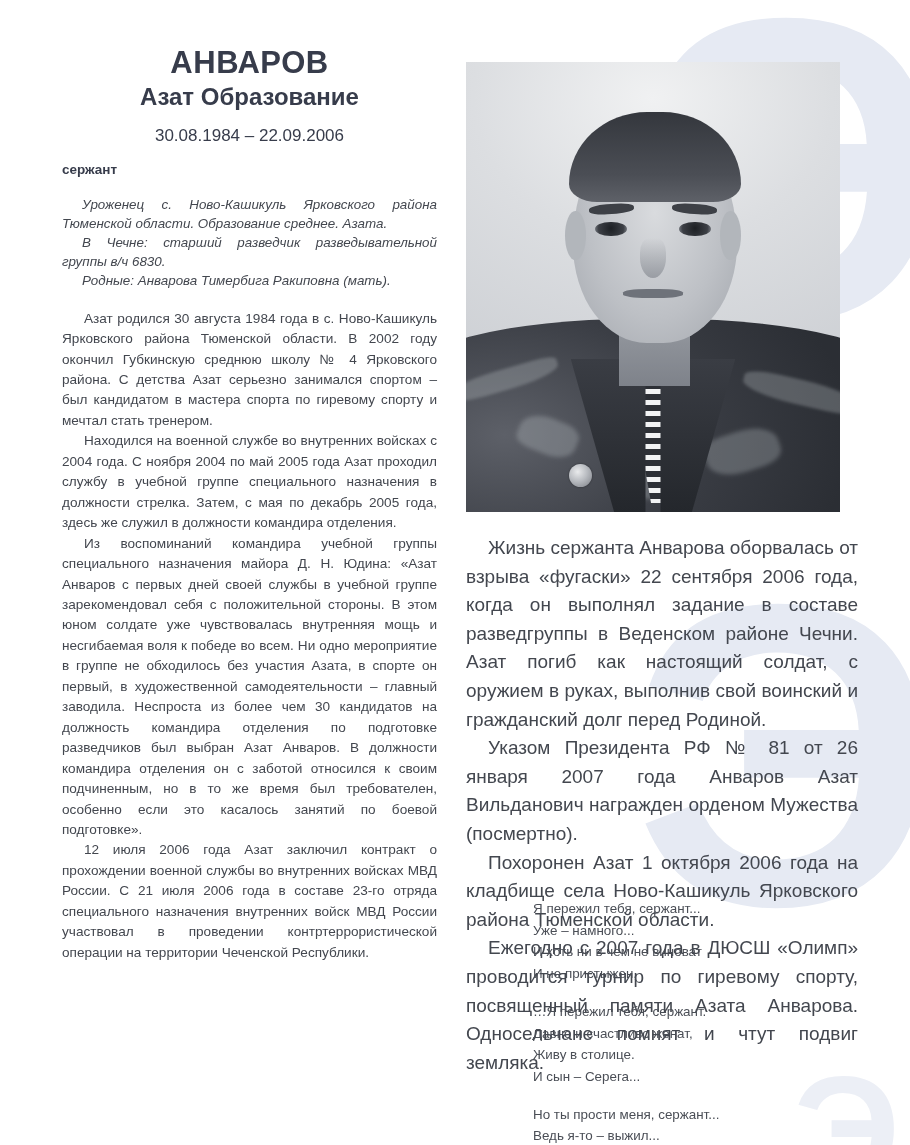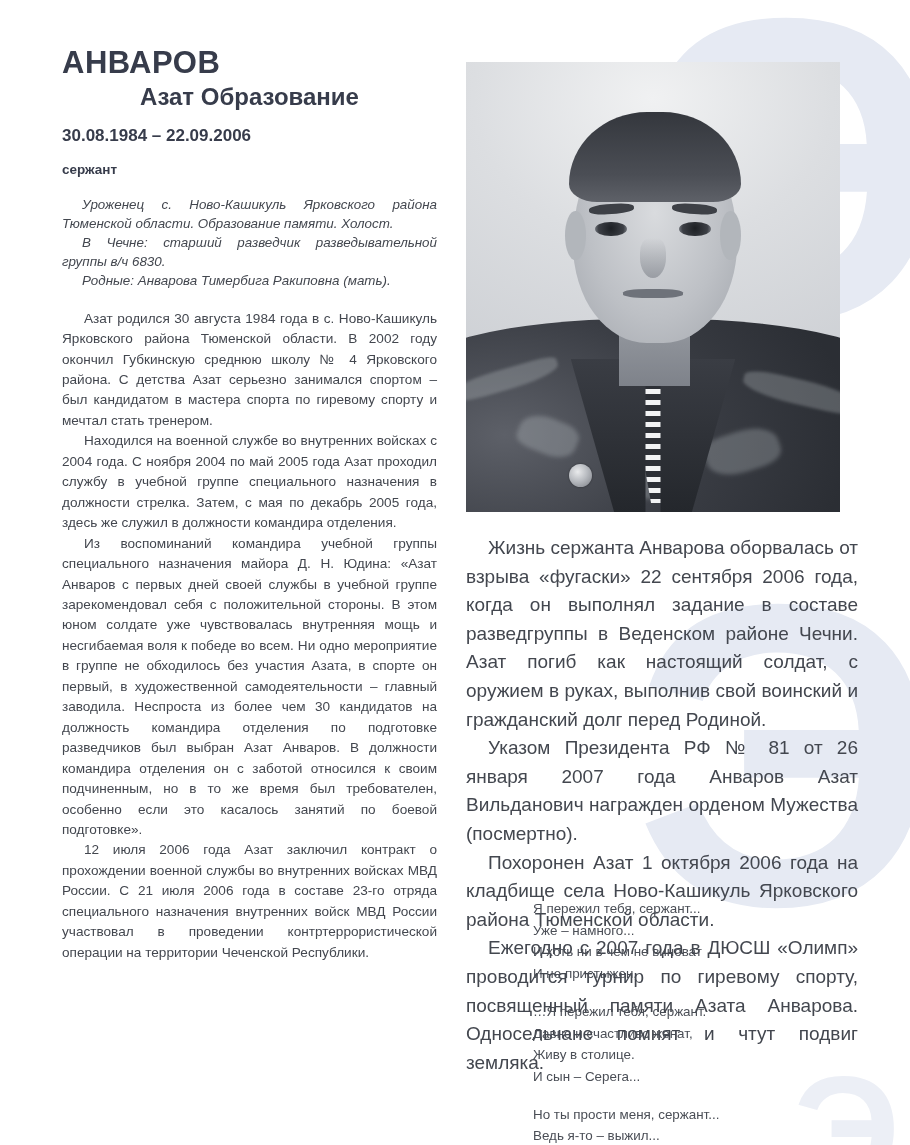--- a/index.html
+++ b/index.html
@@ -57,39 +57,40 @@
   }
 
   
   .col-left {
     position: absolute;
     left: 62px;
     top: 46px;
     width: 375px;
   }
   .doc-title {
+    text-align: center;
     color: #373c4b;
     font-weight: 700;
     font-size: 31px;
     letter-spacing: 0.5px;
     line-height: 1.12;
     margin: 0 0 2px 0;
   }
   .doc-subtitle {
     text-align: center;
     color: #373c4b;
     font-weight: 700;
     font-size: 24px;
     line-height: 1.2;
     margin: 0 0 14px 0;
   }
   .doc-dates {
-    text-align: left;
+    text-align: center;
     color: #373c4b;
-    font-weight: 700;
+    font-weight: 400;
     font-size: 17px;
     margin: 0 0 16px 0;
   }
   .doc-rank {
     text-align: left;
     color: #373c4b;
     font-weight: 700;
     font-size: 13.5px;
     margin: 0 0 18px 0;
   }
@@ -347,21 +348,21 @@
   <div class="content">
 
     <div class="col-left">
 
       <h1 class="doc-title">АНВАРОВ</h1>
       <h2 class="doc-subtitle">Азат Образование</h2>
       <div class="doc-dates">30.08.1984 – 22.09.2006</div>
       <div class="doc-rank">сержант</div>
 
       <div class="intro">
-        <p>Уроженец с. Ново-Кашикуль Ярковского района Тюменской области. Образование памяти. Холост.</p>
+        <p>Уроженец с. Ново-Кашикуль Ярковского района Тюменской области. Образование среднее. Азата.</p>
         <p>В Чечне: старший разведчик разведывательной группы в/ч 6830.</p>
         <p>Родные: Анварова Тимербига Ракиповна (мать).</p>
       </div>
 
       <div class="body-text">
         <p>Азат родился 30 августа 1984 года в с. Ново-Кашикуль Ярковского района Тюменской области. В 2002 году окончил Губкинскую среднюю школу № 4 Ярковского района. С детства Азат серьезно занимался спортом – был кандидатом в мастера спорта по гиревому спорту и мечтал стать тренером.</p>
         <p>Находился на военной службе во внутренних войсках с 2004 года. С ноября 2004 по май 2005 года Азат проходил службу в учебной группе специального назначения в должности стрелка. Затем, с мая по декабрь 2005 года, здесь же служил в должности командира отделения.</p>
         <p>Из воспоминаний командира учебной группы специального назначения майора Д. Н. Юдина: «Азат Анваров с первых дней своей службы в учебной группе зарекомендовал себя с положительной стороны. В этом юном солдате уже чувствовалась внутренняя мощь и несгибаемая воля к победе во всем. Ни одно мероприятие в группе не обходилось без участия Азата, в спорте он первый, в художественной самодеятельности – главный заводила. Неспроста из более чем 30 кандидатов на должность командира отделения по подготовке разведчиков был выбран Азат Анваров. В должности командира отделения он с заботой относился к своим подчиненным, но в то же время был требователен, особенно если это касалось занятий по боевой подготовке».</p>
         <p>12 июля 2006 года Азат заключил контракт о прохождении военной службы во внутренних войсках МВД России. С 21 июля 2006 года в составе 23-го отряда специального назначения внутренних войск МВД России участвовал в проведении контртеррористической операции на территории Чеченской Республики.</p>
       </div>

